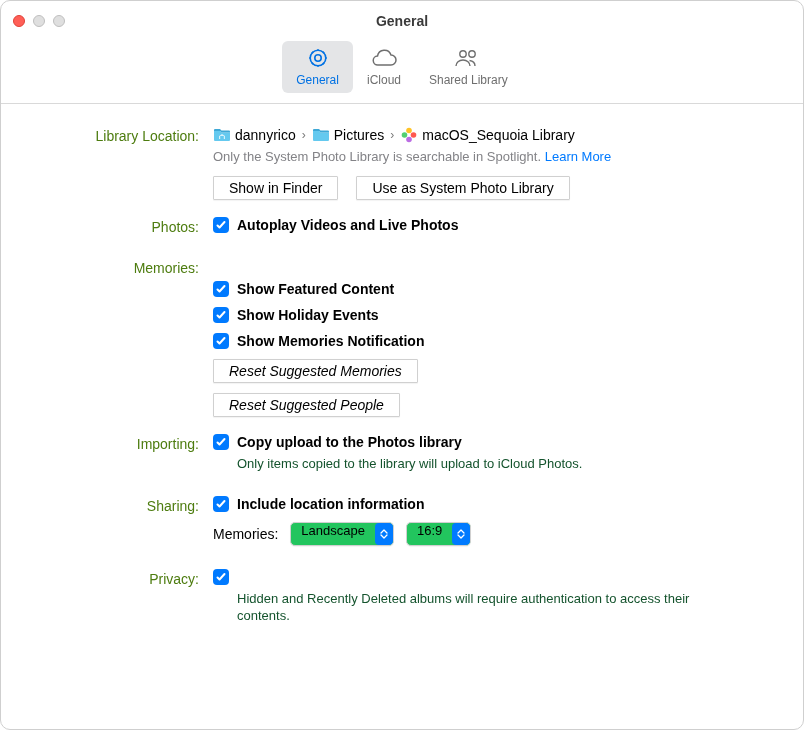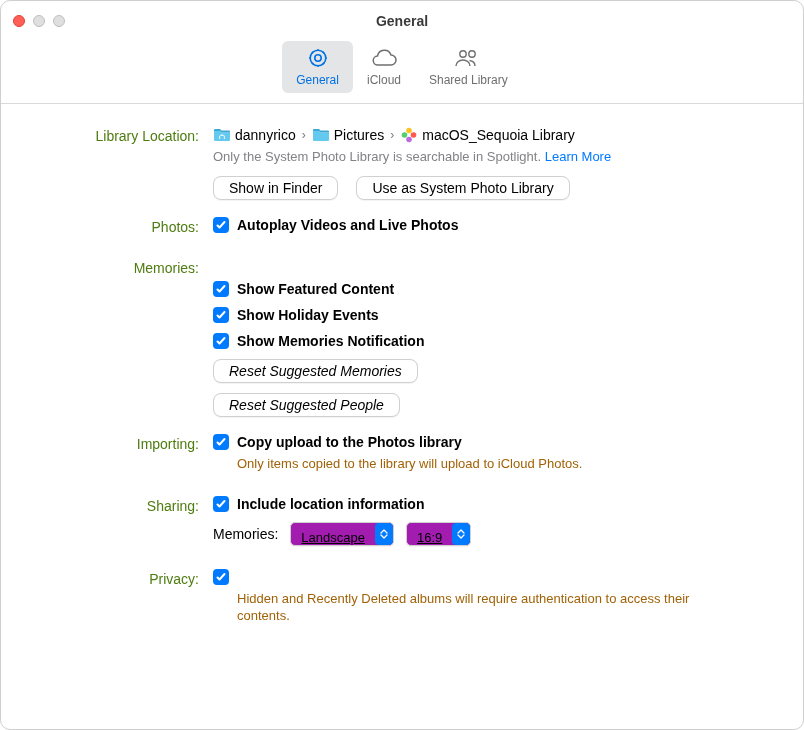--- a/index.html
+++ b/index.html
@@ -127,21 +127,21 @@
     .hint {
       color: #838387;
       font-size: 13px;
     }
     .link {
       color: #007aff;
     }
     .btn {
       font-size: 14px;
       padding: 3px 15px;
-      border-radius: 8px;
+      border-radius: 1px;
       border: 1px solid #d0d0d0;
       background: #fff;
       box-shadow: 0 0.5px 1px rgba(0,0,0,0.05);
       color: #000;
       cursor: default;
       white-space: nowrap;
     }
     .btn-row {
       display: flex;
       gap: 18px;
@@ -168,45 +168,44 @@
       height: 12px;
     }
     .check-label {
       font-size: 14px;
       font-weight: bold;
     }
     .section-gap {
       height: 18px;
     }
     .sub-hint {
-      color: #a16207;
+      color: #14532d;
       font-size: 13px;
       margin-left: 24px;
       line-height: 1.35;
     }
     .dd-row {
       display: flex;
       align-items: center;
       gap: 12px;
       margin-top: 5px;
     }
     .dd-label {
       font-size: 14px;
     }
     .popup {
       display: inline-flex;
-      align-items: flex-end;
+      align-items: flex-start;
       border: 1px solid #d0d0d0;
       border-radius: 5px;
       box-shadow: 0 0.5px 1px rgba(0,0,0,0.05);
       font-size: 13px;
-      background: #a21caf;
+      background: #22c55e;
       overflow: hidden;
       height: 24px;
-      text-decoration: underline;
     }
     .popup .pv {
       padding: 0 10px 0 10px;
     }
     .popup .pchev {
       background: #007aff;
       height: 100%;
       width: 18px;
       display: flex;
       flex-direction: column;

